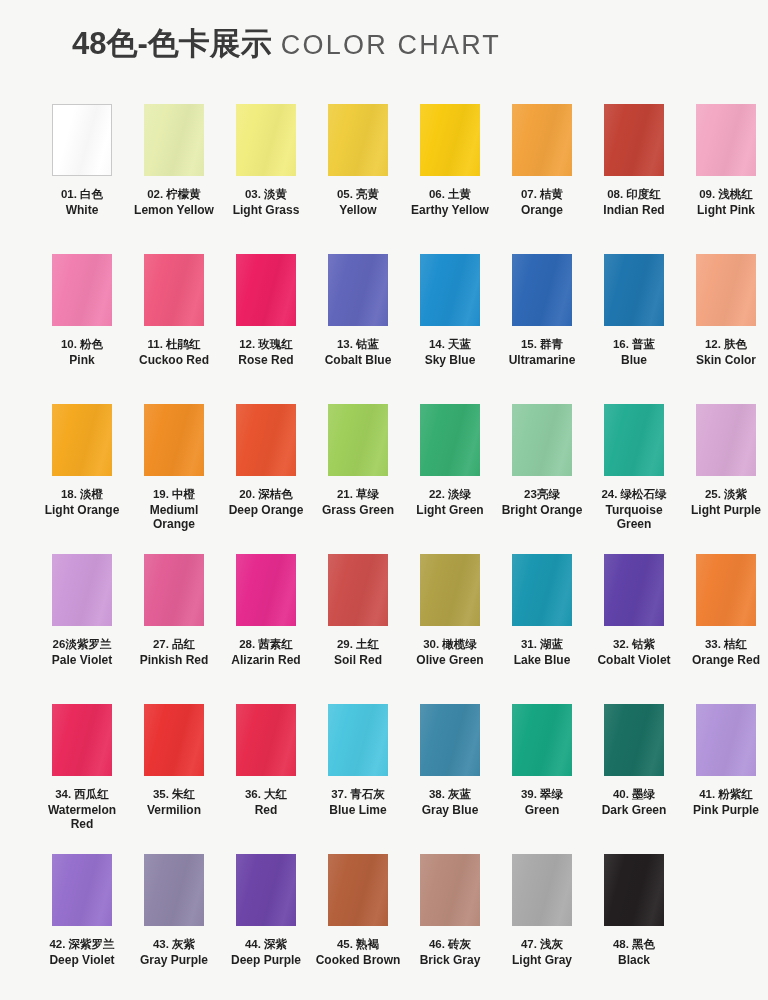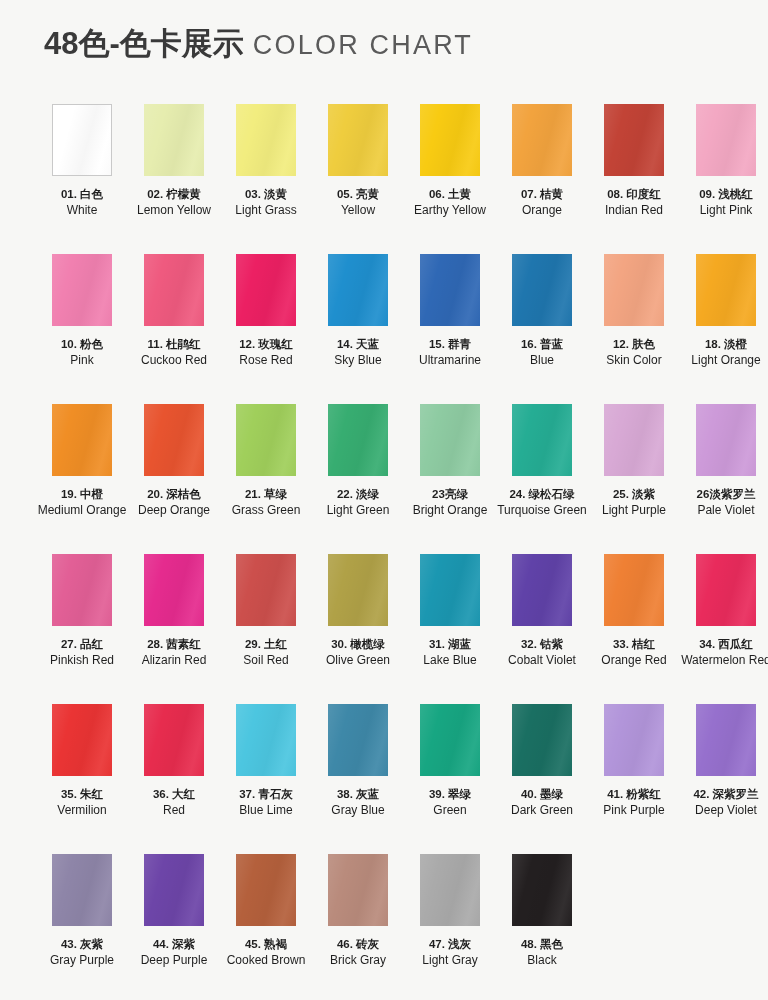--- a/index.html
+++ b/index.html
@@ -23,20 +23,21 @@
   }
 
   
   #chart-header {
     padding: 28px 0 0 44px;
     display: flex;
     align-items: baseline;
     gap: 9px;
     height: 62px;
     box-sizing: border-box;
+    margin-left: 28px;
   }
   #title-cn {
     font-size: 31px;
     font-weight: 700;
     color: #3a3a3a;
     letter-spacing: 0px;
     line-height: 1;
     white-space: nowrap;
   }
   #title-en {
@@ -93,21 +94,21 @@
   .label-cn {
     display: block;
     font-size: 11.5px;
     font-weight: 700;
     color: #1f1f1f;
     white-space: nowrap;
   }
   .label-en {
     display: block;
     font-size: 12px;
-    font-weight: 400;
+    font-weight: 700;
     color: #1f1f1f;
     margin-top: 1px;
   }
 </style>
 </head>
 <body>
 
 <div id="chart-page">
 
   <div id="chart-header">
@@ -187,20 +188,27 @@
         </div>
       </div>
       <div class="swatch-cell">
         <div class="swatch-chip" style="background-color: rgb(236, 32, 99);"></div>
         <div class="swatch-labels">
           <span class="label-cn">12. 玫瑰红</span>
           <span class="label-en">Rose Red</span>
         </div>
       </div>
       <div class="swatch-cell">
+        <div class="swatch-chip" style="background-color: rgb(98, 102, 187);"></div>
+        <div class="swatch-labels">
+          <span class="label-cn">13. 钴蓝</span>
+          <span class="label-en">Cobalt Blue</span>
+        </div>
+      </div>
+      <div class="swatch-cell">
         <div class="swatch-chip" style="background-color: rgb(31, 143, 206);"></div>
         <div class="swatch-labels">
           <span class="label-cn">14. 天蓝</span>
           <span class="label-en">Sky Blue</span>
         </div>
       </div>
       <div class="swatch-cell">
         <div class="swatch-chip" style="background-color: rgb(47, 104, 181);"></div>
         <div class="swatch-labels">
           <span class="label-cn">15. 群青</span>

